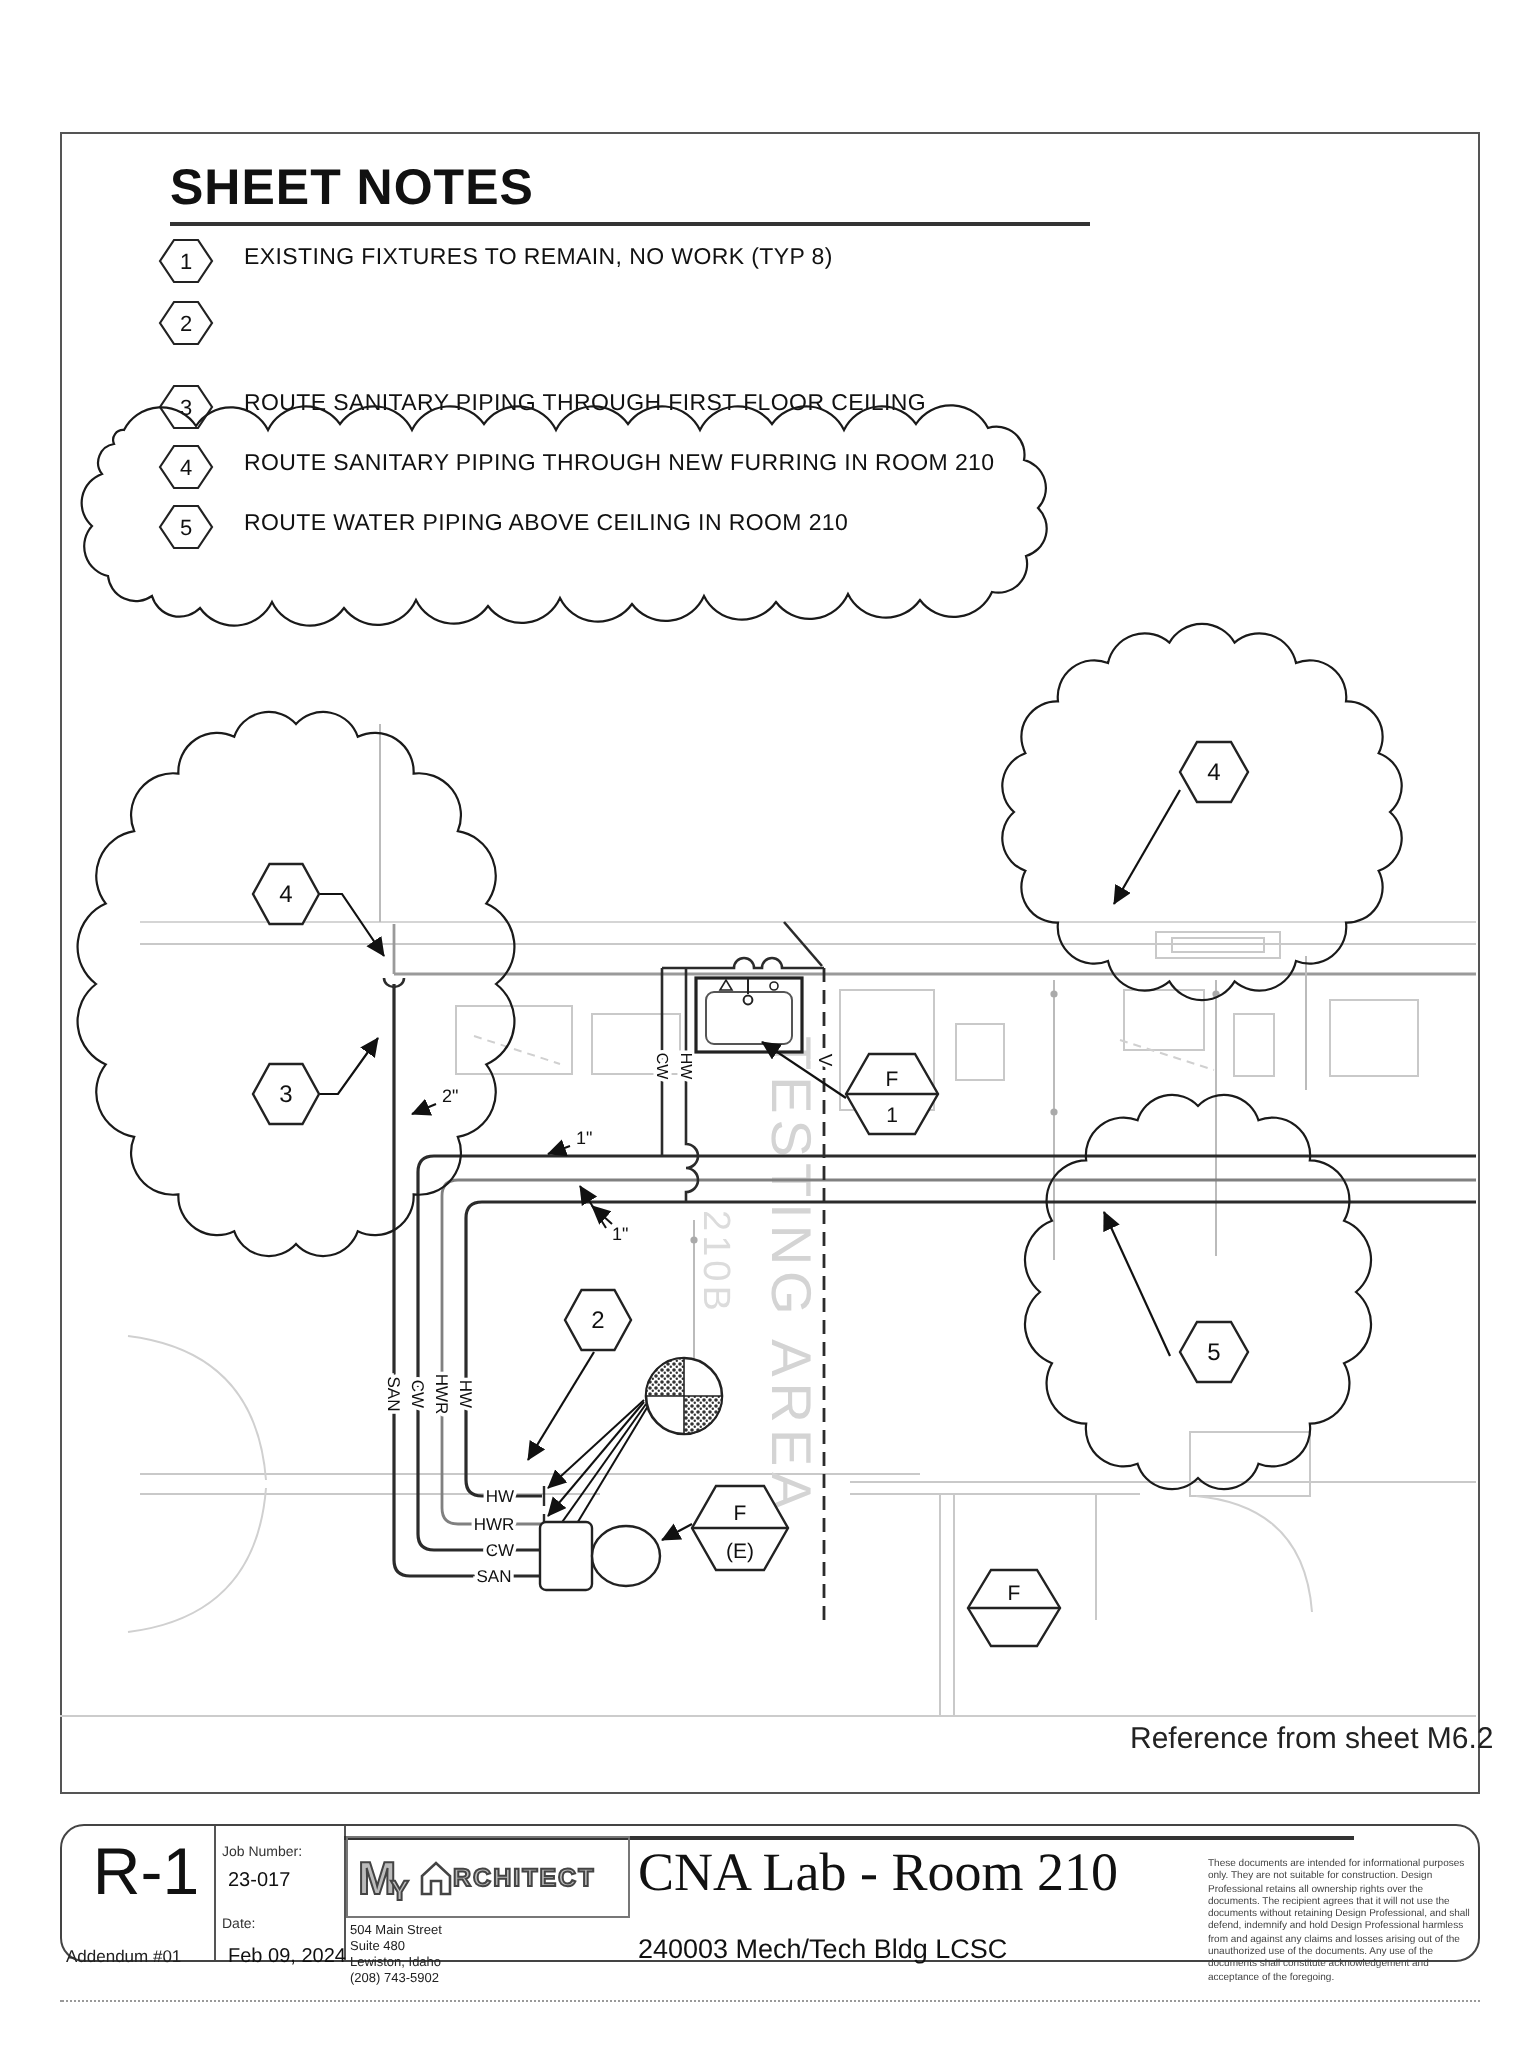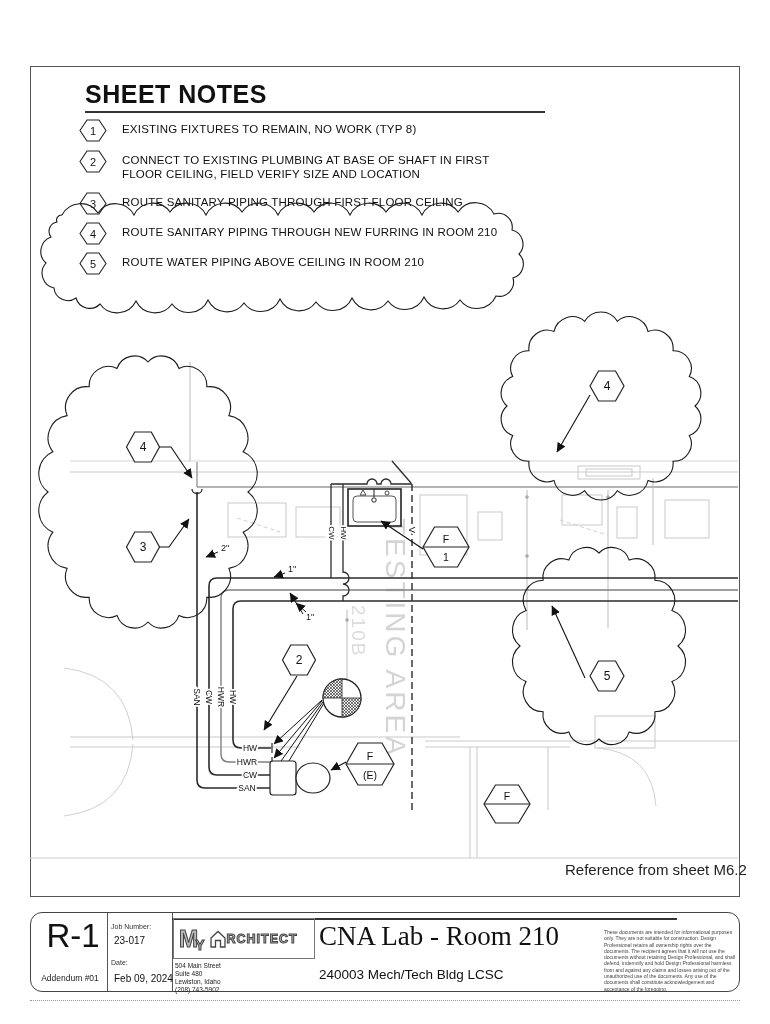--- a/index.html
+++ b/index.html
@@ -11,25 +11,25 @@
   .notes-title{position:absolute;left:85px;top:80px;font-size:25px;letter-spacing:.5px;color:#111;font-weight:bold;}
   .notes-underline{position:absolute;left:85px;top:111px;width:460px;height:2px;background:#333;}
   .note-row{position:absolute;left:78px;display:flex;align-items:flex-start;}
   .note-row svg{flex:0 0 auto;}
   .note-text{margin-left:14px;margin-top:4px;font-size:11.5px;line-height:14px;
         white-space:pre-line;color:#111;letter-spacing:.2px;}
   .hexnum{font-size:11px;fill:#111;}
   
   .ref-note{position:absolute;left:545px;top:861px;font-size:15px;color:#222;margin-left:20px;}
   
-  .title-block{position:absolute;left:30px;top:912px;width:710px;height:80px;
+  .title-block{position:absolute;left:30px;top:912px;width:710px;height:69px;
         border:1.2px solid #444;border-radius:12px;box-sizing:border-box;padding-left:16px;}
   .tb-div{position:absolute;top:0;width:1px;height:100%;background:#555;}
   .tb-sheetnum{position:absolute;left:8px;top:4px;width:68px;text-align:center;font-size:33px;color:#111;}
-  .tb-rev{position:absolute;left:2px;top:60px;width:74px;text-align:center;font-size:8.5px;color:#222;}
+  .tb-rev{position:absolute;left:2px;top:60px;width:74px;font-size:8.5px;color:#222;}
   .tb-small-label{position:absolute;font-size:7px;color:#333;}
   .tb-small-val{position:absolute;font-size:10px;color:#111;text-align:center;}
   .tb-logo-box{position:absolute;left:142px;top:5px;width:142px;height:41px;
         border:1px solid #777;box-sizing:border-box;display:flex;align-items:center;padding-left:5px;}
   .tb-logo-line{position:absolute;left:141px;top:5px;width:505px;height:2px;background:#333;}
   .logo-m{font-size:23px;font-weight:bold;color:#bbb;-webkit-text-stroke:1px #444;line-height:20px;}
   .logo-y{font-size:14px;font-weight:bold;color:#bbb;-webkit-text-stroke:1px #444;margin:12px 0 0 -3px;}
   .logo-rest{font-size:12.5px;font-weight:bold;color:#bbb;-webkit-text-stroke:1px #444;letter-spacing:1px;margin-left:-2px;}
   .tb-address{position:absolute;left:144px;top:49px;font-size:6.5px;line-height:8px;color:#222;}
   .tb-title{position:absolute;left:288px;top:8px;font-size:27px;color:#111;white-space:nowrap;font-family:Liberation Serif, serif;}
@@ -54,22 +54,20 @@
         <polygon points="2,12.5 9,2 21,2 28,12.5 21,23 9,23" fill="#fff" stroke="#222" stroke-width="1.1"></polygon>
         <text class="hexnum" x="15" y="16.5" text-anchor="middle">1</text>
       </svg>
     <div class="note-text">EXISTING FIXTURES TO REMAIN, NO WORK (TYP 8)</div>
   </div>
   <div class="note-row" style="top:149px">
     <svg width="30" height="25">
         <polygon points="2,12.5 9,2 21,2 28,12.5 21,23 9,23" fill="#fff" stroke="#222" stroke-width="1.1"></polygon>
         <text class="hexnum" x="15" y="16.5" text-anchor="middle">2</text>
       </svg>
-    <div class="note-text">CONNECT TO EXISTING PLUMBING AT BASE OF SHAFT IN FIRST
-FLOOR CEILING, FIELD VERIFY SIZE AND LOCATION</div>
   </div>
   <div class="note-row" style="top:191px">
     <svg width="30" height="25">
         <polygon points="2,12.5 9,2 21,2 28,12.5 21,23 9,23" fill="#fff" stroke="#222" stroke-width="1.1"></polygon>
         <text class="hexnum" x="15" y="16.5" text-anchor="middle">3</text>
       </svg>
     <div class="note-text">ROUTE SANITARY PIPING THROUGH FIRST FLOOR CEILING</div>
   </div>
   <div class="note-row" style="top:221px">
     <svg width="30" height="25">

